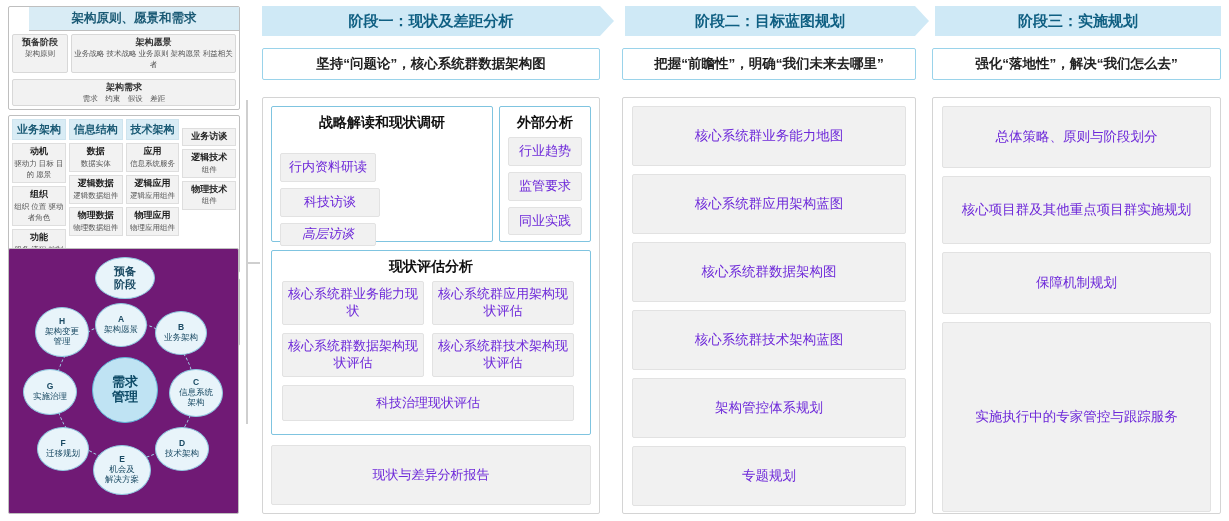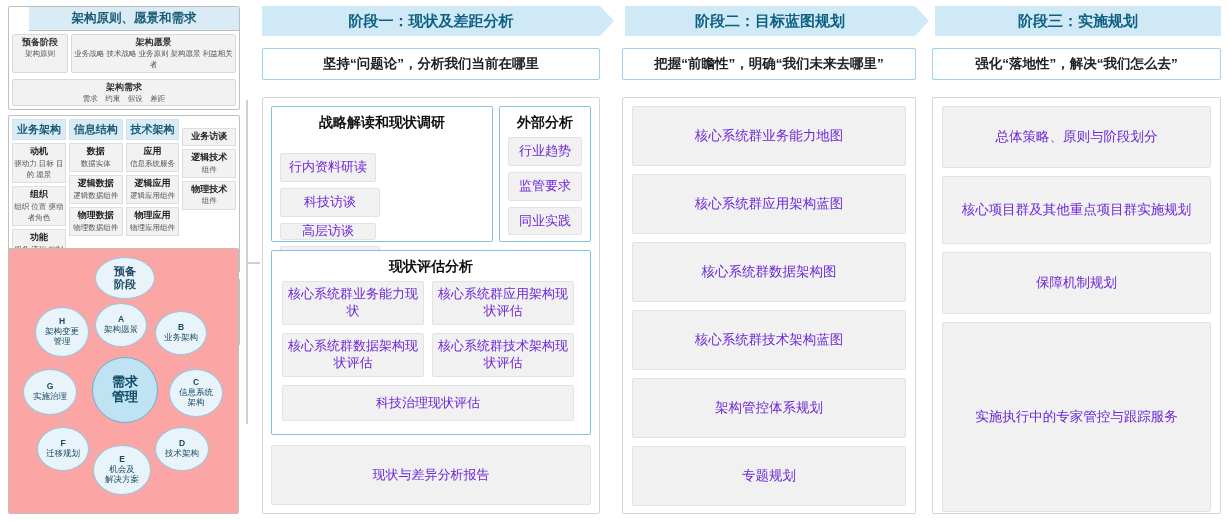--- a/index.html
+++ b/index.html
@@ -52,21 +52,21 @@
   .impl-row { display:flex; gap:3px; padding:3px; align-items:stretch; }
   .impl-left {
     width:46px; background:#d9ecf5; color:#1a5a75; font-weight:bold;
     font-size:11px; display:flex; align-items:center; justify-content:center;
     text-align:center; border:1px solid #cfe4ee; line-height:1.25;
   }
 
   
   .circle-box {
     position:absolute; left:8px; top:248px; width:231px; height:266px;
-    border:1px solid #bfbfbf; background:#fca5a5; border-radius:2px;
+    border:1px solid #bfbfbf; background:#701a75; border-radius:2px;
   }
   .cnode {
     position:absolute; border-radius:50%;
     display:flex; align-items:center; justify-content:center;
     text-align:center; line-height:1.15; font-size:8.5px; color:#1a4a63;
     background:#e8f4fa; border:1px solid #8fc9e0;
   }
   .cnode b { font-weight:bold; }
   .cnode.center {
     background:#bfe3f3; border:1px solid #5fb4d8; color:#0d4a66;
@@ -248,37 +248,37 @@
   <div class="phase-head" style="left:625px; top:6px; width:290px;">
     <span>阶段二：目标蓝图规划</span>
   </div>
   <div class="chev-right" style="left:915px; top:6px;"></div>
 
   <div class="phase-head" style="left:935px; top:6px; width:286px;">
     <span>阶段三：实施规划</span>
   </div>
 
   <div class="phase-sub" style="left:262px; top:48px; width:338px;">
-    <span>坚持“问题论”，分析我们当前在哪里</span>
+    <span>坚持“问题论”，核心系统群数据架构图</span>
   </div>
   <div class="phase-sub" style="left:622px; top:48px; width:294px;">
     <span>把握“前瞻性”，明确“我们未来去哪里”</span>
   </div>
   <div class="phase-sub" style="left:932px; top:48px; width:289px;">
     <span>强化“落地性”，解决“我们怎么去”</span>
   </div>
 
   <div class="col-panel" style="left:262px; top:97px; width:338px; height:417px;"></div>
 
   <div class="blue-box" style="left:271px; top:106px; width:222px; height:136px;">
     <div class="blue-title">战略解读和现状调研</div>
     <div style="display:flex; flex-wrap:wrap; gap:6px; padding:16px 8px;flex-direction:column;">
       <div class="gcell" style="width:96px; height:29px;">行内资料研读</div>
       <div class="gcell" style="width:100px; height:29px;">科技访谈</div>
-      <div class="gcell" style="width:96px; height:17px;">高层访谈</div>
+      <div class="gcell" style="width:96px; height:23px;font-style:italic;">高层访谈</div>
       <div class="gcell" style="width:100px; height:29px;">关键系统访谈</div>
       <div class="gcell" style="width:96px; height:29px;">业务访谈</div>
       <div class="gcell" style="width:100px; height:29px;">系统调研</div>
     </div>
   </div>
 
   <div class="blue-box" style="left:499px; top:106px; width:92px; height:136px;">
     <div class="blue-title">外部分析</div>
     <div style="display:flex; flex-direction:column; gap:6px; padding:0 8px;">
       <div class="gcell" style="height:29px;">行业趋势</div>

